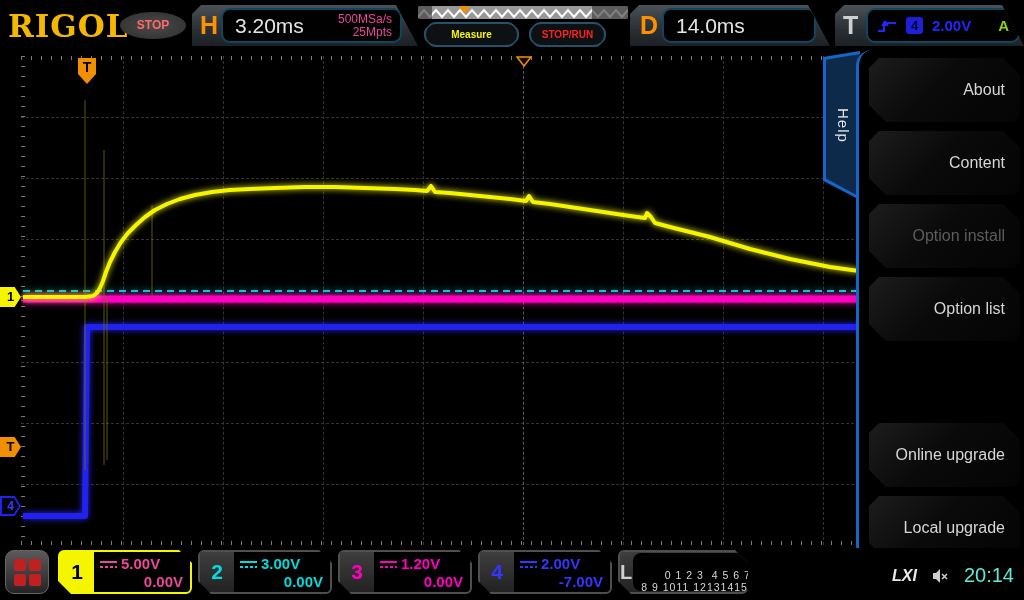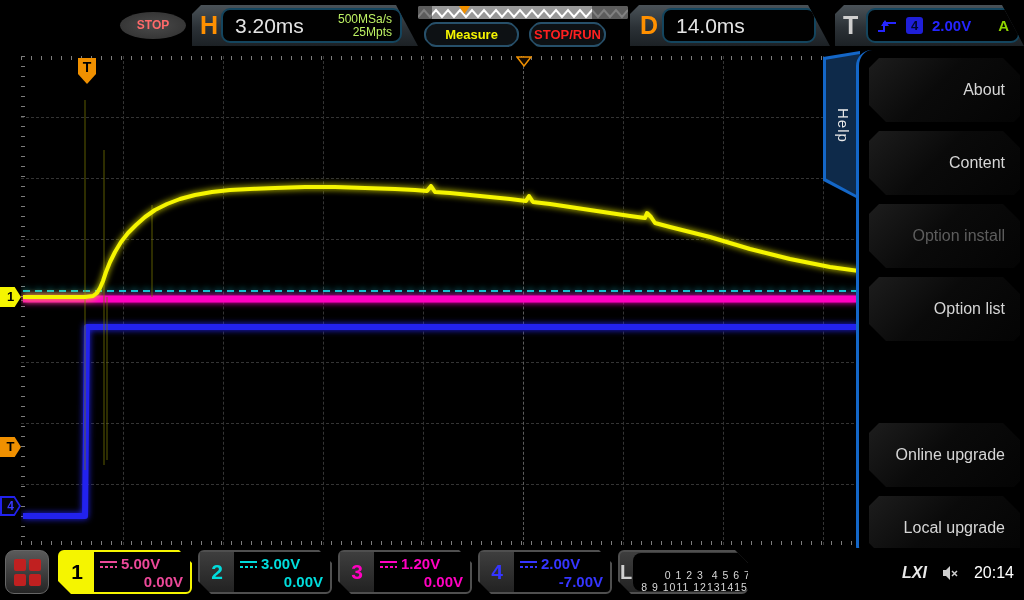--- a/index.html
+++ b/index.html
@@ -16,31 +16,31 @@
   .plate { position:absolute; top:5px; height:41px;
     background:linear-gradient(#4a5258 0%, #2b3136 55%, #1c2125 100%);
     clip-path:polygon(9px 0, calc(100% - 22px) 0, 100% 100%, 0 100%, 0 9px); }
   .plate-label { position:absolute; top:6px; font-size:25px; font-weight:bold; }
   .ibox { position:absolute; top:3px; bottom:3px; background:#010101;
     border:2px solid #14455e; border-radius:9px; display:flex; align-items:center; }
   .h-plate { left:192px; width:226px; }
   .h-plate .plate-label { left:8px; color:#ff9000; }
   .h-plate .ibox { left:29px; right:16px; }
   .tb-main { font-size:21px; color:#e4e4e4; padding-left:12px; }
-  .tb-rate { margin-left:auto; padding-right:8px; text-align:right; color:#bef264;
+  .tb-rate { margin-left:auto; padding-right:8px; text-align:right; color:#ec4899;
     font-size:12px; line-height:13px; }
   .membar { position:absolute; left:418px; top:6px; width:210px; height:13px;
     background:#989898; border-radius:2px; overflow:hidden; }
   .membar .dim { position:absolute; top:0; bottom:0; background:rgba(60,60,60,.65); }
   .mem-marker { position:absolute; left:41px; top:0; width:11px; height:8px; background:#f09000;
     clip-path:polygon(0 0,100% 0,50% 100%); }
   .tbtn { position:absolute; top:22px; height:25px; background:#0d1114;
     border:2px solid #27506a; border-radius:12px;
     clip-path:polygon(8px 0,calc(100% - 8px) 0,100% 8px,100% calc(100% - 8px),calc(100% - 8px) 100%,8px 100%,0 calc(100% - 8px),0 8px);
-    font-weight:bold; font-size:13px; text-align:center; line-height:21px; }
+    font-weight:bold; font-size:10px; text-align:center; line-height:21px; }
   .measure-btn { left:424px; width:95px; color:#f5f500; }
   .stoprun-btn { left:529px; width:77px; color:#ff2020; }
   .d-plate { left:630px; width:200px; }
   .d-plate .plate-label { left:10px; color:#ff9000; }
   .d-plate .ibox { left:32px; right:14px; }
   .t-plate { left:835px; width:189px; }
   .t-plate .plate-label { left:8px; color:#cfcfcf; }
   .t-plate .ibox { left:31px; right:4px; gap:9px; padding:0 9px; }
   .trig-badge { width:17px; height:17px; background:#1f1fd8; border-radius:3px;
     color:#00082a; font-weight:bold; font-size:13px; text-align:center; line-height:17px; }
@@ -111,26 +111,27 @@
   .coupling-icon { display:inline-block; }
   .l-panel { position:absolute; left:618px; top:2px; width:130px; height:44px; display:flex;
     border:2px solid #4f4f4f; border-radius:6px; background:linear-gradient(#3e3e3e,#222);
     clip-path:polygon(0 0,calc(100% - 13px) 0,100% 13px,100% 100%,13px 100%,0 calc(100% - 13px)); }
   .l-tab { width:30px; color:#d0d0d0; font-weight:bold; font-size:20px;
     display:flex; align-items:center; justify-content:center; }
   .l-digits { flex:1; background:#000; border-radius:8px; margin:1px; padding:4px 0 0 8px;
     color:#d8d8d8; font-size:10.5px; line-height:12px; white-space:pre; letter-spacing:1px; }
   .statusbar { position:absolute; right:10px; top:16px; display:flex; align-items:center; gap:15px; }
   .lxi { color:#e8e8e8; font-weight:bold; font-style:italic; font-size:16px; }
-  .clock { color:#ffffff; font-size:16px; }
+  .clock { color:#5eead4; font-size:20px; }
 </style>
 </head>
 <body>
 
 <div class="topbar">
+  <div class="logo">RIGOL</div>
   <div class="stop-badge">STOP</div>
 
   <div class="plate h-plate">
     <div class="plate-label">H</div>
     <div class="ibox">
       <span class="tb-main">3.20ms</span>
       <span class="tb-rate">
         <span>500MSa/s</span><br>
         <span>25Mpts</span>
       </span>

